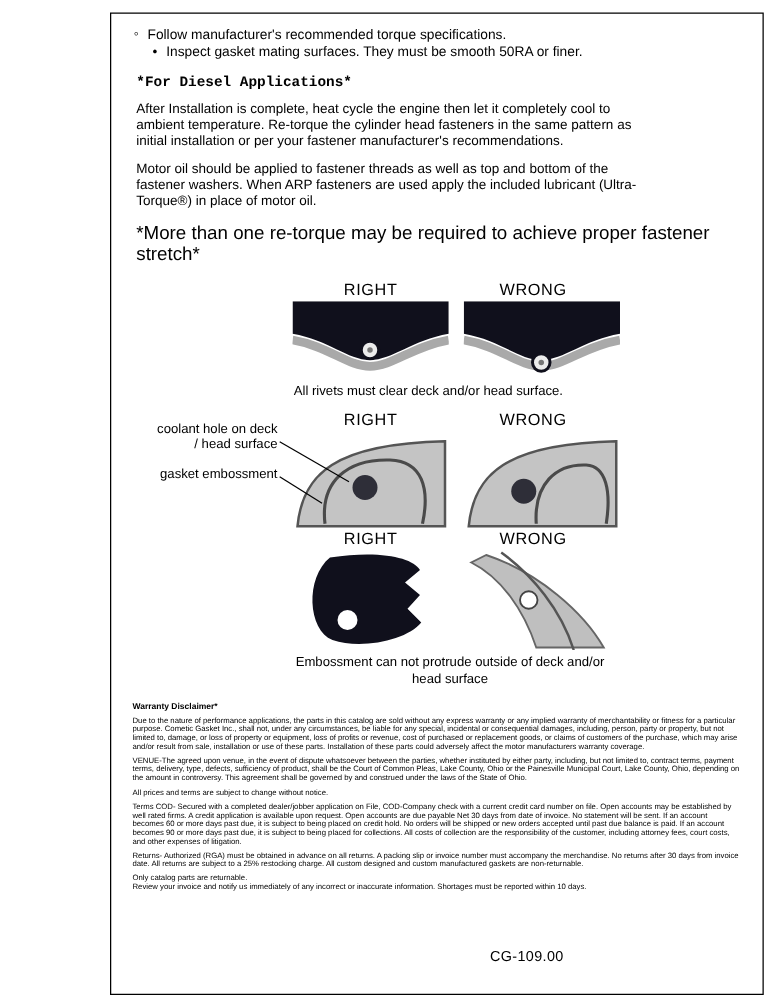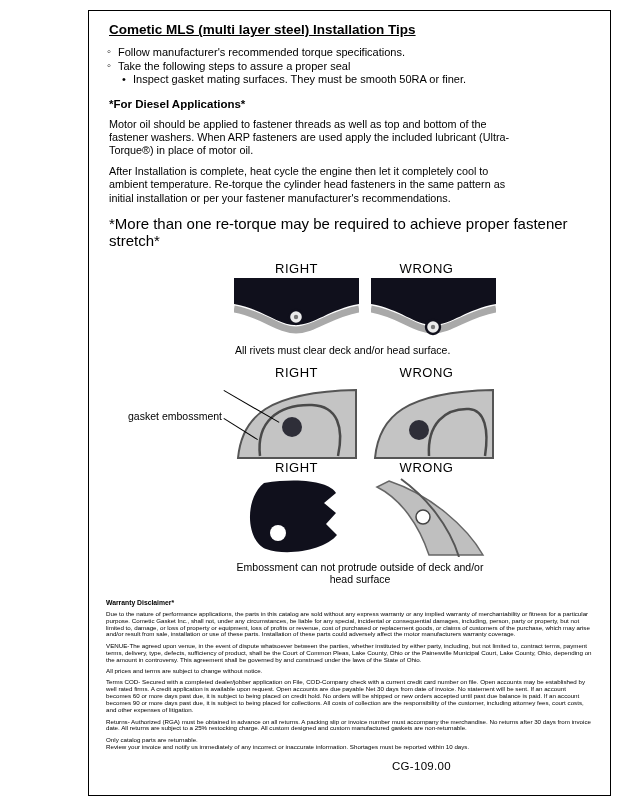--- a/index.html
+++ b/index.html
@@ -12,21 +12,21 @@
     position:absolute;left:88px;top:10px;width:523px;height:786px;
     border:1.5px solid #000;box-sizing:border-box;
     padding:11px 18px 0 17px;background:#fff;
   }
   .title{font-size:13.5px;font-weight:bold;text-decoration:underline;margin:0 0 9px 3px;}
   ul{list-style:none;margin:0;padding:0;}
   .tips li{font-size:11px;line-height:13.5px;padding-left:12px;position:relative;}
   .tips li::before{content:"◦";position:absolute;left:1px;top:-1px;font-size:11px;}
   .subtips{margin-left:15px;}
   .subtips li::before{content:"•";top:0;}
-  .heading{font-size:11.5px;font-weight:bold;margin:11px 0 0 3px;}
+  .heading{font-size:11.5px;font-weight:bold;margin:11px 0 0 3px;font-family:Liberation Mono, monospace;}
   .para{font-size:10.8px;line-height:13.2px;margin:8px 0 0 3px;max-width:414px;}
   .note{font-size:15px;margin:10px 0 0 3px;}
 
   .diagrams{margin:12px 0 0 128px;width:262px;}
   .drow{position:relative;}
   .dhead{display:flex;gap:5px;margin-bottom:2px;}
   .dhead span{width:125px;text-align:center;font-size:13px;letter-spacing:.5px;}
   .dimgs-wrap{position:relative;}
   .dimgs{display:flex;gap:12px;}
   .dimgs svg{display:block;background:#fff;}
@@ -42,33 +42,31 @@
   .warranty{margin-top:13px;}
   .wheading{font-size:6.8px;font-weight:bold;margin:0 0 5px 0;}
   .wpara{font-size:6.2px;line-height:6.9px;margin:0 0 4.5px 0;max-width:489px;}
   .docnum{position:absolute;left:392px;top:760px;font-size:11.5px;letter-spacing:.3px;}
 </style>
 </head>
 <body>
 
 <div class="frame">
 
-  <div class="title">Cometic MLS (multi layer steel) Installation Tips</div>
 
   <ul class="tips">
     <li>Follow manufacturer's recommended torque specifications.</li>
-    <li>Take the following steps to assure a proper seal</li>
   </ul>
   <ul class="tips subtips">
     <li>Inspect gasket mating surfaces.  They must be smooth 50RA or finer.</li>
   </ul>
 
   <div class="heading">*For Diesel Applications*</div>
+  <p class="para">After Installation is complete, heat cycle the engine then let it completely cool to ambient temperature. Re-torque the cylinder head fasteners in the same pattern as initial installation or per your fastener manufacturer's recommendations.</p>
   <p class="para">Motor oil should be applied to fastener threads as well as top and bottom of the fastener washers. When ARP fasteners are used apply the included lubricant (Ultra-Torque®) in place of motor oil.</p>
-  <p class="para">After Installation is complete, heat cycle the engine then let it completely cool to ambient temperature. Re-torque the cylinder head fasteners in the same pattern as initial installation or per your fastener manufacturer's recommendations.</p>
   <div class="note">*More than one re-torque may be required to achieve proper fastener stretch*</div>
 
   <div class="diagrams">
 
     <div class="drow">
       <div class="dhead">
         <span>RIGHT</span>
         <span>WRONG</span>
       </div>
       <div class="dimgs">
@@ -87,20 +85,21 @@
       </div>
       <div class="caption">All rivets must clear deck and/or head surface.</div>
     </div>
 
     <div class="drow">
       <div class="dhead">
         <span>RIGHT</span>
         <span>WRONG</span>
       </div>
       <div class="dimgs-wrap">
+        <div class="dlabel coolant">coolant hole on deck / head surface</div>
         <div class="dlabel emboss">gasket embossment</div>
         <div class="connector c1"></div>
         <div class="connector c2"></div>
         <div class="dimgs">
           <svg width="125" height="78" viewBox="0 0 125 78">
             <path d="M4,76 C8,34 34,10 122,8 L122,76 Z" fill="#c4c4c4" stroke="#555" stroke-width="2"></path>
             <path d="M26,74 C22,40 44,22 78,23 C104,24 110,46 104,74" fill="none" stroke="#4a4a4a" stroke-width="2.5"></path>
             <circle cx="58" cy="45" r="10" fill="#2e2e38"></circle>
           </svg>
           <svg width="125" height="78" viewBox="0 0 125 78">

